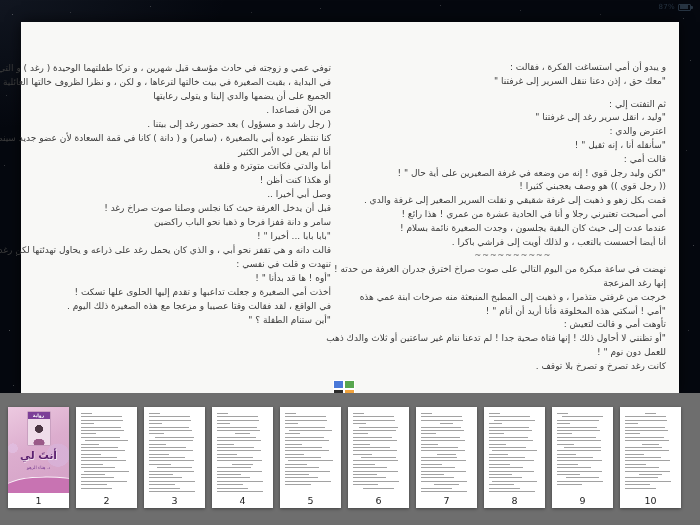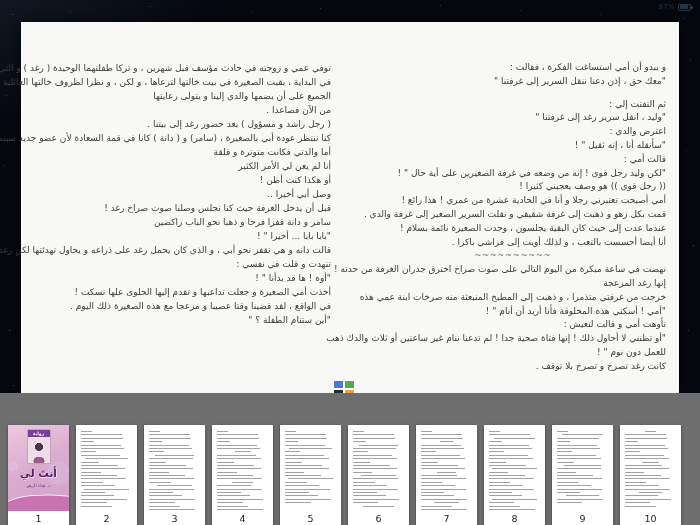--- a/index.html
+++ b/index.html
@@ -42,21 +42,21 @@
   .page-right{left:339px;width:306px;line-height:13.8px;}
   .page .ln{min-height:1em;white-space:nowrap;overflow:visible;}
   .page .ln.sep{text-align:center;color:#6b6b6b;font-size:8px;letter-spacing:1px;white-space:normal;}
   .publogo{
     position:absolute;left:312px;top:358px;width:20px;height:16px;
     display:grid;grid-template-columns:1fr 1fr;grid-template-rows:1fr 1fr;gap:2px;
     background:#ffffff;padding:1px;
   }
   .publogo .sq{width:100%;height:100%;}
   .thumbbar{position:absolute;left:0;top:393px;width:700px;height:132px;background:#6e6e6e;}
-  .thumbs{position:absolute;left:8px;top:14px;display:flex;gap:7px;margin-top:18px;}
+  .thumbs{position:absolute;left:8px;top:14px;display:flex;gap:7px;}
   .thumb{width:61px;height:101px;background:#ffffff;display:flex;flex-direction:column;
     box-shadow:0 1px 3px rgba(0,0,0,.4);cursor:pointer;}
   .thumb .tcontent{flex:1;padding:6px 5px 2px;direction:rtl;overflow:hidden;}
   .tline{height:1px;background:#a2a2a2;margin:0 auto 2.4px 0;}
   .thumb .numlabel{height:15px;display:flex;align-items:center;justify-content:center;
     font-size:9.5px;color:#1e1e1e;background:#fff;}
   
   .coverart{flex:1;position:relative;overflow:hidden;
     background:
       radial-gradient(circle 19px at 82% 56%, rgba(216,178,216,.85) 0 60%, rgba(216,178,216,0) 62%),
@@ -99,47 +99,47 @@
 </div>
 
 <div class="spread">
   <div class="page page-left">
       <div class="ln">توفي عمي و زوجته في حادث مؤسف قبل شهرين ، و تركا طفلتهما الوحيدة ( رغد ) و التي تقترب من</div>
       <div class="ln">في البداية ، بقيت الصغيرة في بيت خالتها لترعاها ، و لكن ، و نظرا لظروف خالتها العائلية ، اتفق</div>
       <div class="ln">الجميع على أن يضمها والدي إلينا و يتولى رعايتها</div>
       <div class="ln">من الآن فصاعدا .</div>
       <div class="ln">( رجل راشد و مسؤول ) بعد حضور رغد إلى بيتنا .</div>
       <div class="ln">كنا ننتظر عودة أبي بالصغيرة ، (سامر) و ( دانة ) كانا في قمة السعادة لأن عضو جديد سينضم إليهما</div>
+      <div class="ln">أنا لم يعن لي الأمر الكثير</div>
       <div class="ln">أما والدتي فكانت متوترة و قلقة</div>
-      <div class="ln">أنا لم يعن لي الأمر الكثير</div>
       <div class="ln">أو هكذا كنت أظن !</div>
       <div class="ln">وصل أبي أخيرا ..</div>
       <div class="ln">قبل أن يدخل الغرفة حيث كنا نجلس وصلنا صوت صراخ رغد !</div>
       <div class="ln">سامر و دانة قفزا فرحا و ذهبا نحو الباب راكضين</div>
       <div class="ln">"بابا بابا ... أخيرا " !</div>
       <div class="ln">قالت دانه و هي تقفز نحو أبي ، و الذي كان يحمل رغد على ذراعه و يحاول تهدئتها لكن رغد</div>
       <div class="ln">تنهدت و قلت في نفسي :</div>
       <div class="ln">"أوه ! ها قد بدأنا " !</div>
       <div class="ln">أخذت أمي الصغيرة و جعلت تداعبها و تقدم إليها الحلوى علها تسكت !</div>
-      <div class="ln">في الواقع ، لقد قضينا وقتا عصيبا و مزعجا مع هذه الصغيرة ذلك اليوم .</div>
+      <div class="ln">في الواقع ، لقد فقالت وقتا عصيبا و مزعجا مع هذه الصغيرة ذلك اليوم .</div>
       <div class="ln">"أين ستنام الطفلة ؟ "</div>
     </div>
   <div class="page page-right">
       <div class="ln">و يبدو أن أمي استساغت الفكرة ، فقالت :</div>
       <div class="ln">"معك حق ، إذن دعنا ننقل السرير إلى غرفتنا "</div>
       <div class="ln"></div>
       <div class="ln">ثم التفتت إلي :</div>
       <div class="ln">"وليد ، انقل سرير رغد إلى غرفتنا "</div>
       <div class="ln">اعترض والدي :</div>
       <div class="ln">"سأنقله أنا ، إنه ثقيل " !</div>
       <div class="ln">قالت أمي :</div>
       <div class="ln">"لكن وليد رجل قوي ! إنه من وضعه في غرفة الصغيرين على أية حال " !</div>
       <div class="ln">(( رجل قوي )) هو وصف يعجبني كثيرا !</div>
+      <div class="ln">قمت بكل زهو و ذهبت إلى غرفة شقيقي و نقلت السرير الصغير إلى غرفة والدي .</div>
       <div class="ln">أمي أصبحت تعتبرني رجلا و أنا في الحادية عشرة من عمري ! هذا رائع !</div>
-      <div class="ln">قمت بكل زهو و ذهبت إلى غرفة شقيقي و نقلت السرير الصغير إلى غرفة والدي .</div>
       <div class="ln">عندما عدت إلى حيث كان البقية يجلسون ، وجدت الصغيرة نائمة بسلام !</div>
       <div class="ln">أنا أيضا أحسست بالتعب ، و لذلك أويت إلى فراشي باكرا .</div>
       <div class="ln sep">~~~~~~~~~~</div>
       <div class="ln">نهضت في ساعة مبكرة من اليوم التالي على صوت صراخ اخترق جدران الغرفة من حدته !</div>
       <div class="ln">إنها رغد المزعجة</div>
       <div class="ln">خرجت من غرفتي متذمرا ، و ذهبت إلى المطبخ المنبعثة منه صرخات ابنة عمي هذه</div>
       <div class="ln">"أمي ! أسكتي هذه المخلوقة فأنا أريد أن أنام " !</div>
       <div class="ln">تأوهت أمي و قالت لتعيش :</div>
       <div class="ln">"أو تظنني لا أحاول ذلك ! إنها فتاة صحية جدا ! لم تدعنا ننام غير ساعتين أو ثلاث والدك ذهب</div>
       <div class="ln">للعمل دون نوم " !</div>

